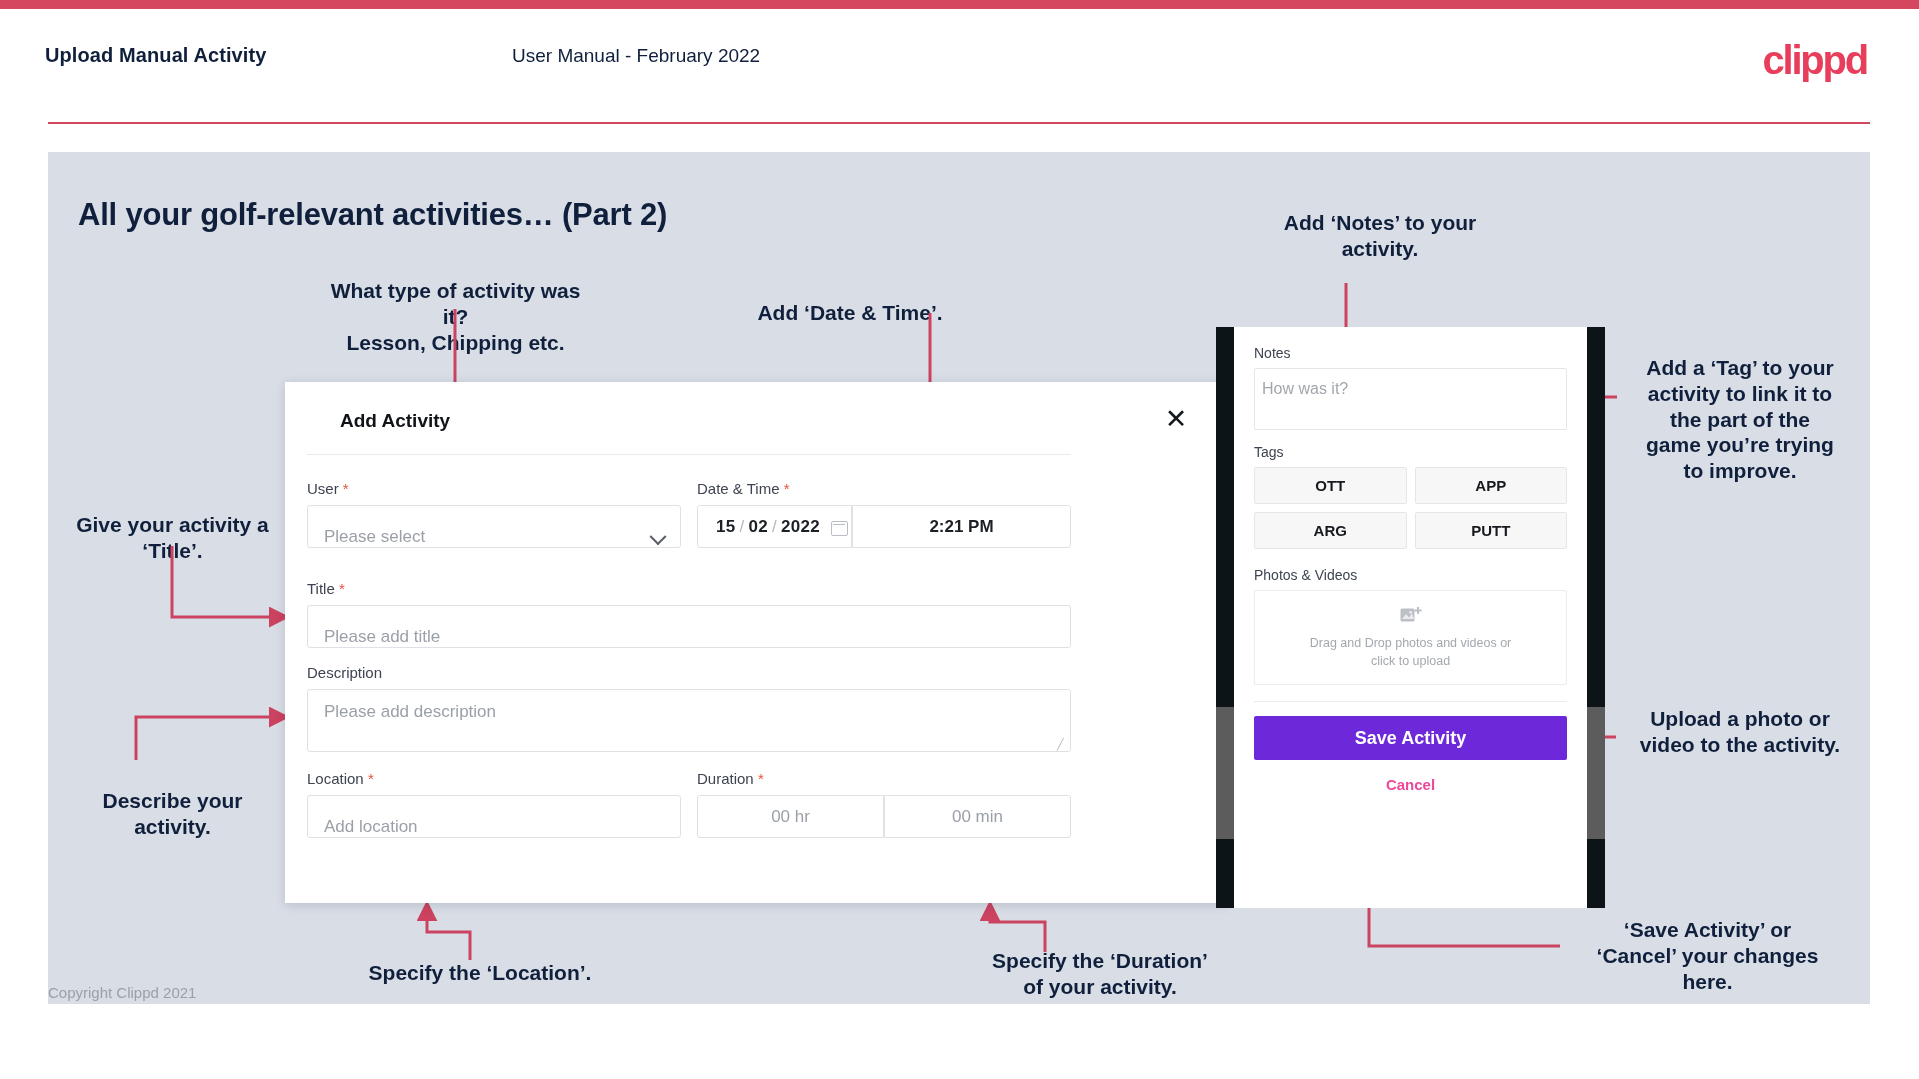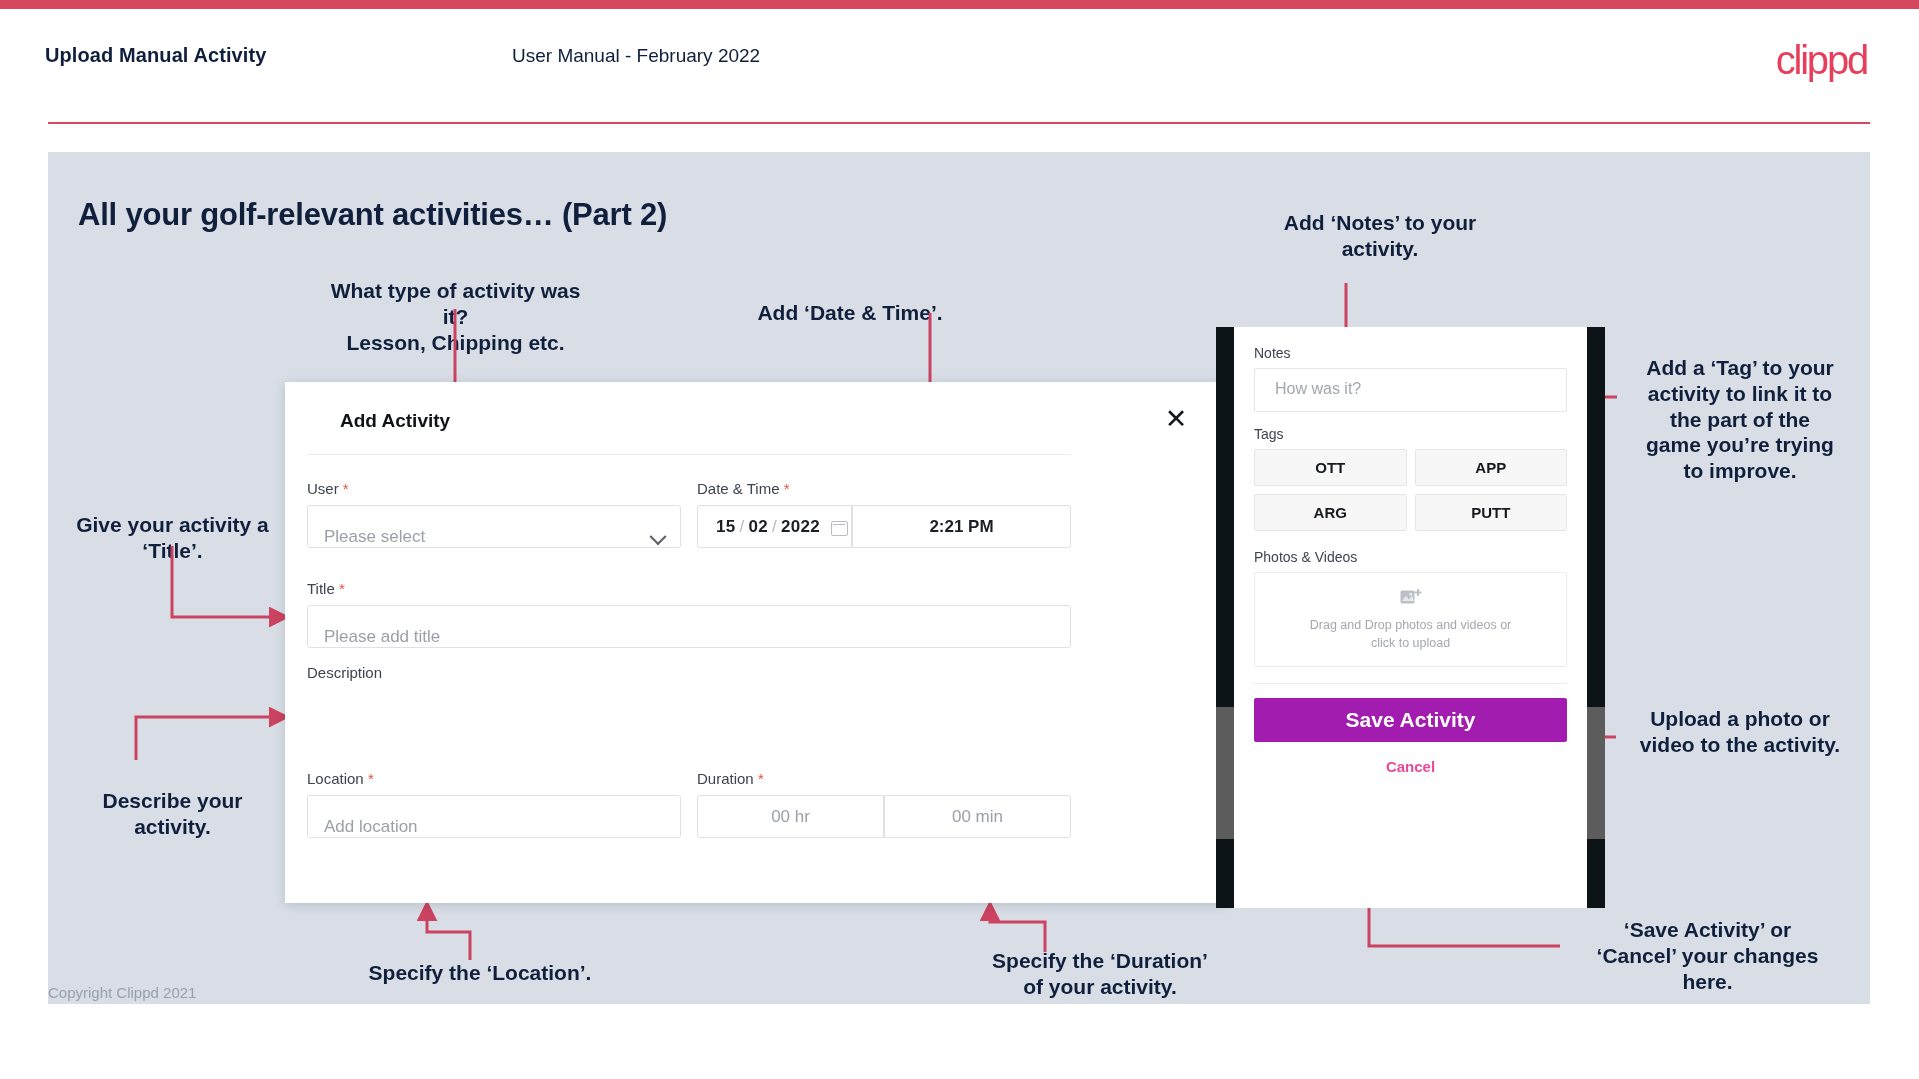--- a/index.html
+++ b/index.html
@@ -21,21 +21,21 @@
   .hdr-left {
     position:absolute; left:45px; top:44px;
     font-size:20px; font-weight:700; color:#10203c; letter-spacing:.1px;
   }
   .hdr-center {
     position:absolute; left:512px; top:45px;
     font-size:19px; font-weight:400; color:#10203c;
   }
   .logo {
     position:absolute; right:52px; top:40px;
-    font-size:40px; font-weight:400; color:#e83e5c;
+    font-size:40px; font-weight:700; color:#e83e5c;
     letter-spacing:-2.2px; line-height:1;
   }
   .hdr-rule {
     position:absolute; left:48px; top:122px; width:1822px; height:2px;
     background:#d4475e;
   }
 
   
   .slide {
     position:absolute; left:48px; top:152px;
@@ -148,41 +148,41 @@
   .bezel.r { right:0; }
   .bezel .graysec {
     position:absolute; left:0; width:18px; background:#5d5c5c;
   }
   .pscreen {
     position:absolute; left:18px; top:0; right:18px; bottom:0;
     background:#fff; padding:18px 20px 0 20px;
   }
   .plabel { font-size:14px; color:#3d4350; margin-bottom:7px; }
   .pnotes {
-    border:1px solid #e4e6e9; height:44px; border-radius:2px;
-    padding:11px 20px; font-size:16px; color:#a2a6ad;
+    border:1px solid #e4e6e9; height:62px; border-radius:2px;
+    padding:11px 7px; font-size:16px; color:#a2a6ad;
   }
   .ptags { display:grid; grid-template-columns:1fr 1fr; gap:8px; margin-top:6px;}
   .ptag {
     border:1px solid #e4e6e9; background:#f7f7f8; border-radius:2px;
     height:37px; display:flex; align-items:center; justify-content:center;
     font-size:15px; font-weight:700; color:#16191d;
   }
   .pdrop {
     border:1px solid #ececee; border-radius:2px; height:95px;
     display:flex; flex-direction:column; align-items:center; justify-content:center;
     gap:9px;
   }
   .imgicon { width:22px; height:20px; position:relative; }
   .pdroptxt { font-size:12.5px; color:#a4a8ae; text-align:center; line-height:1.45; }
   .psep { height:1px; background:#ececee; margin:16px 0 14px 0; }
   .psave {
-    background:#a21caf; color:#fff; height:44px; border-radius:2px;
+    background:#6d28d9; color:#fff; height:44px; border-radius:2px;
     display:flex; align-items:center; justify-content:center;
-    font-size:21px; font-weight:700;
+    font-size:18px; font-weight:700;
   }
   .pcancel {
     text-align:center; font-size:15px; font-weight:700; color:#ec4899; margin-top:16px;
   }
 </style>
 </head>
 <body>
 
 <div class="page">
 
@@ -278,20 +278,24 @@
       </div>
     </div>
 
     <div class="fgroup" style="left:22px; top:198px; width:764px;">
       <span class="flabel"><span>Title</span> <span class="req">*</span></span>
       <div class="fbox">Please add title</div>
     </div>
 
     <div class="fgroup" style="left:22px; top:282px; width:764px;">
       <span class="flabel">Description</span>
+      <div class="fbox tall">
+        <span>Please add description</span>
+        <span class="resize-grip">╱</span>
+      </div>
     </div>
 
     <div class="fgroup" style="left:22px; top:388px; width:374px;">
       <span class="flabel"><span>Location</span> <span class="req">*</span></span>
       <div class="fbox">Add location</div>
     </div>
 
     <div class="fgroup" style="left:412px; top:388px; width:374px;">
       <span class="flabel"><span>Duration</span> <span class="req">*</span></span>
       <div class="split">

